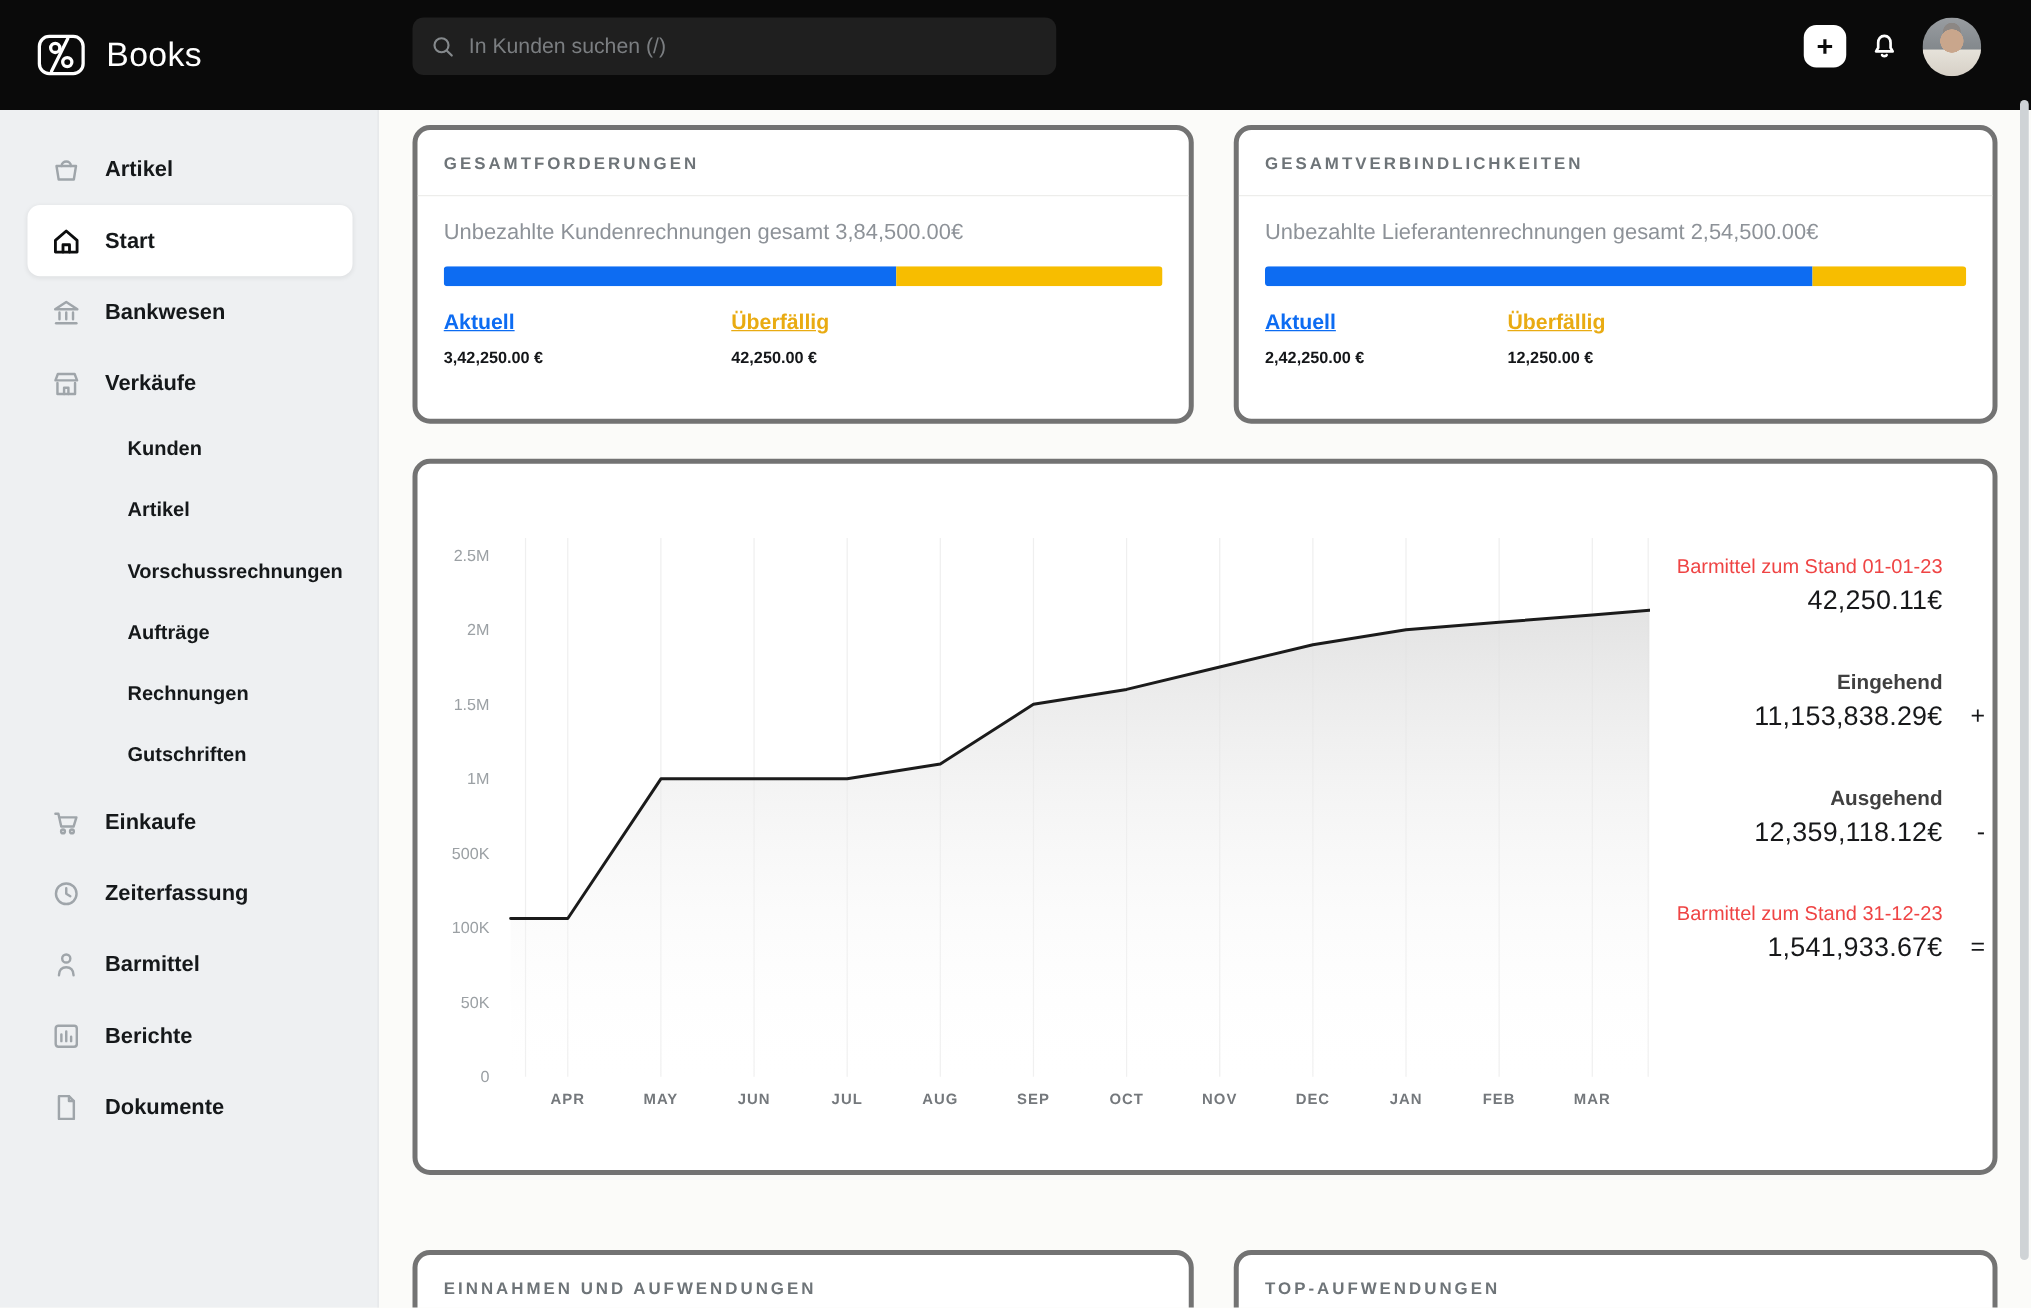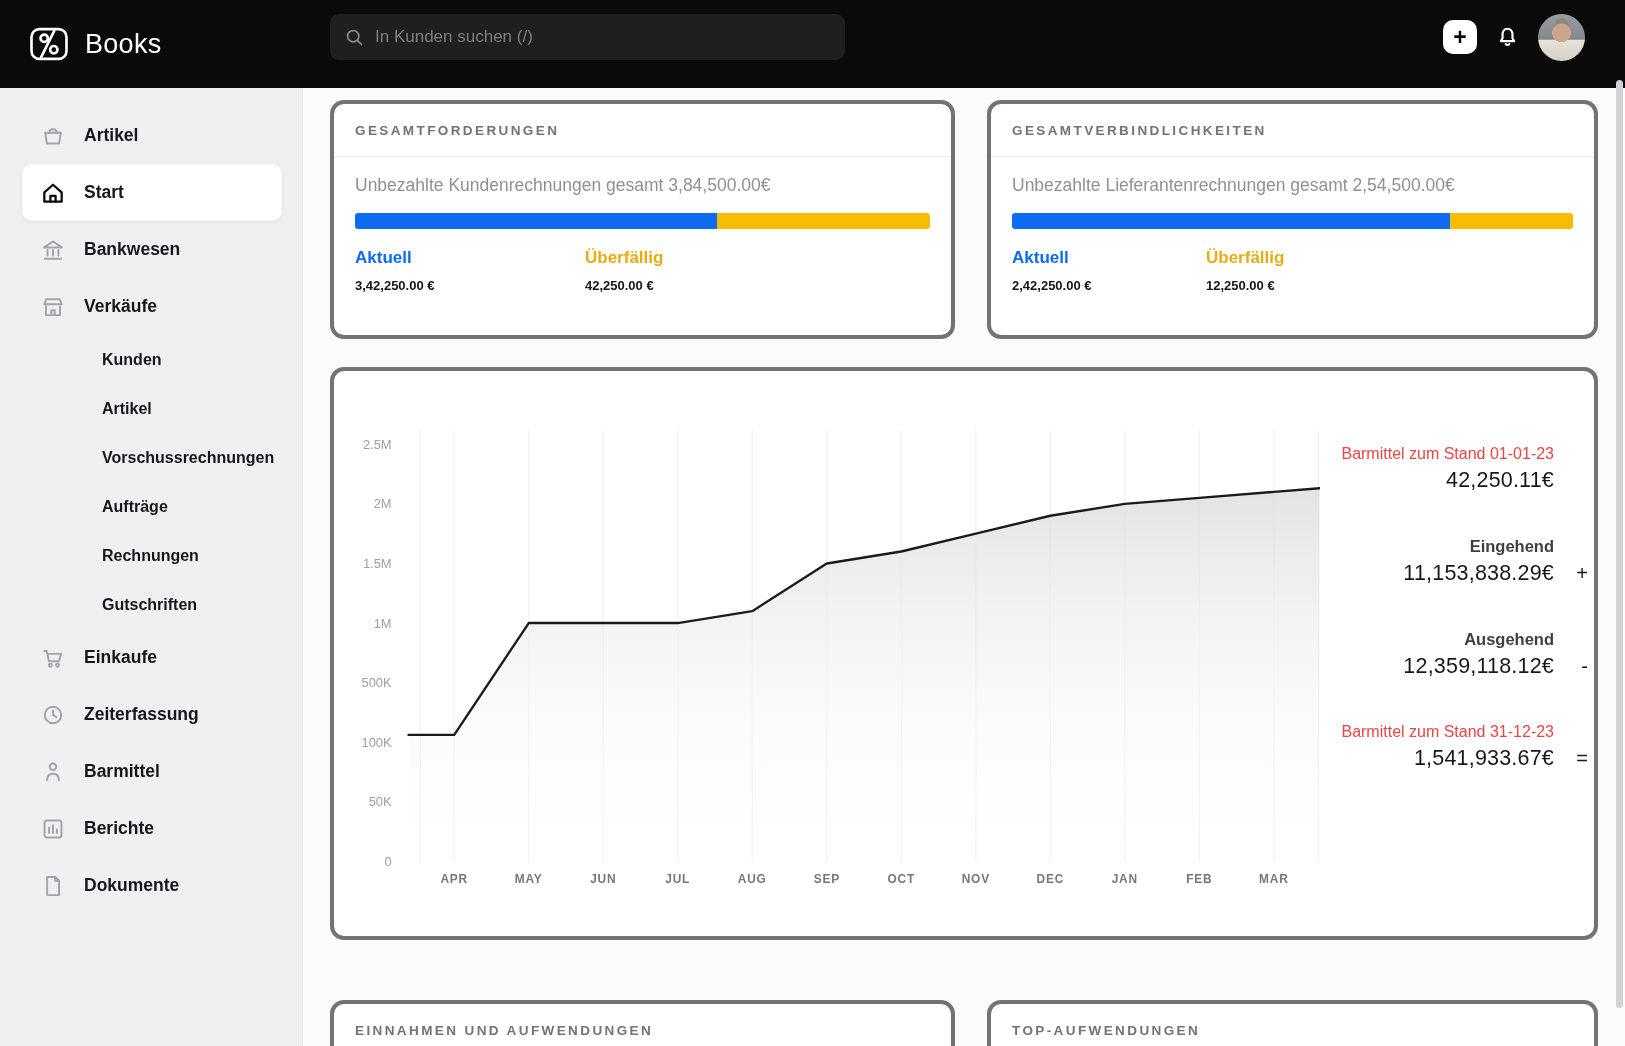--- a/index.html
+++ b/index.html
@@ -47,21 +47,21 @@
     border-bottom:1px solid #ededeb; }
   .card-title { font-size:13.5px; font-weight:700; letter-spacing:2.4px; color:#6e7478; }
 
   .stat-card { height:239px; }
   .stat-body { padding:18px 21px; }
   .stat-sub { font-size:17.5px; color:#8d9298; }
   .pbar { margin-top:17px; height:16px; border-radius:3px; overflow:hidden; display:flex; }
   .pbar .seg-cur { height:100%; }
   .pbar .seg-over { height:100%; flex:1; }
   .stat-cols { display:grid; grid-template-columns:230px 1fr; margin-top:19px; }
-  .stat-label { font-size:17px; font-weight:700; }
+  .stat-label { font-size:17px; font-weight:700;text-decoration:underline; }
   .stat-value { font-size:13px; font-weight:700; color:#141619; margin-top:10px; }
 
   .cash-card { margin-top:28px; height:573px; }
   .cash-body { display:flex; }
   .cash-summary { width:276px; padding:74px 40px 0 0; text-align:right; }
   .sum-label-sm { font-size:16px; color:#ef4444; font-weight:500; }
   .sum-label-lg { font-size:16.5px; color:#404040; font-weight:700; }
   .sum-value-row { position:relative; margin-top:5px; }
   .sum-value { font-size:21.5px; color:#17181a; font-weight:500; letter-spacing:.2px; }
   .sum-sign { position:absolute; right:-34px; top:1px; font-size:20px; color:#17181a; font-weight:500; }

